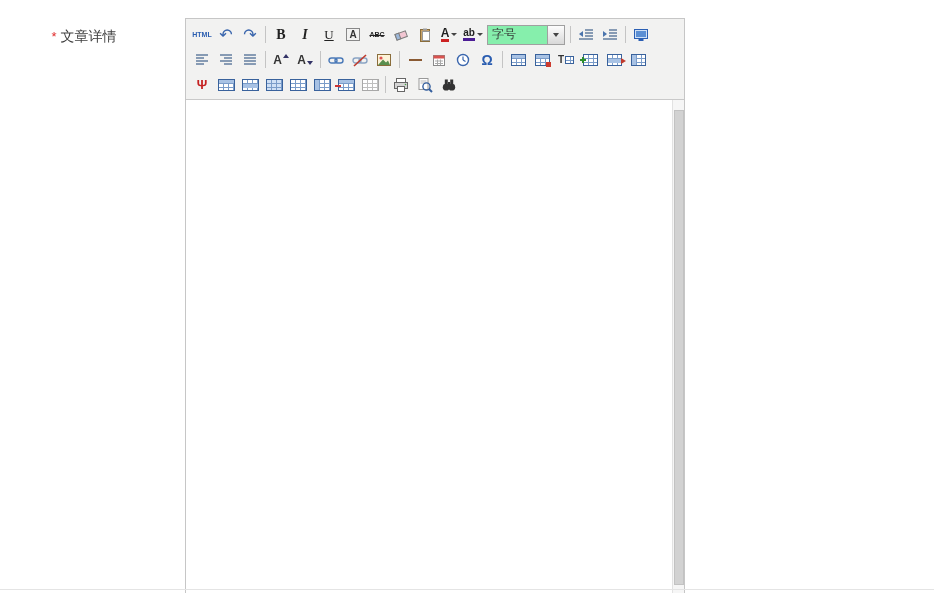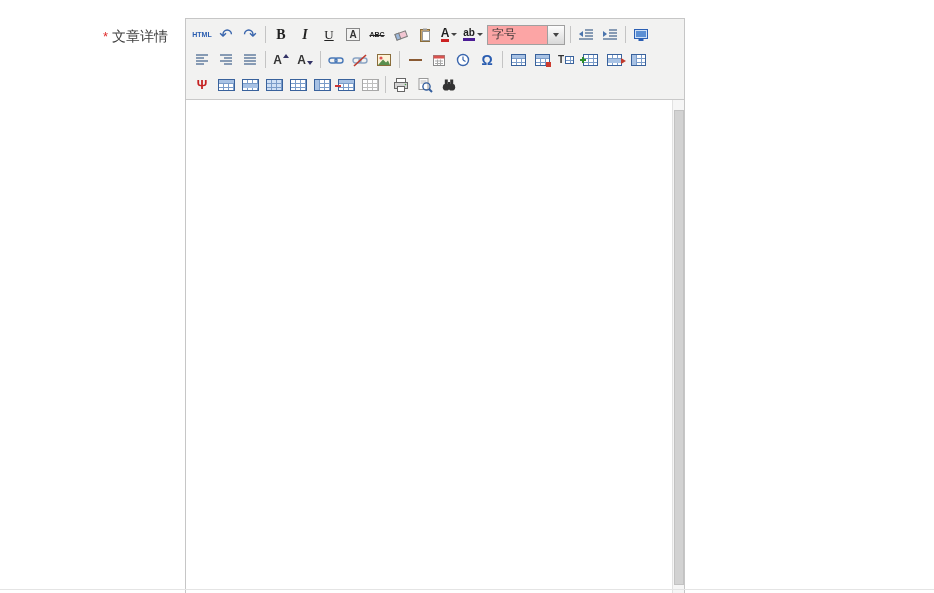--- a/index.html
+++ b/index.html
@@ -1,21 +1,21 @@
 <!DOCTYPE html>
 <html><head>
 <meta charset="utf-8">
 <style>
   * { margin:0; padding:0; box-sizing:border-box; }
   html,body { background:#fff; }
   body { font-family:"Liberation Sans", sans-serif; }
   .page { position:relative; width:934px; height:593px; background:#fff; overflow:hidden; }
 
   
-  .field-label { position:absolute; top:28px; left:0; width:168px; text-align:right;
+  .field-label { position:absolute; top:28px; left:0; width:168px; text-align:center;
                  font-size:14px; color:#404040; }
   .field-label .req { color:#e02b2b; margin-right:4px; font-size:13px; }
 
   
   .editor { position:absolute; left:185px; top:18px; width:500px; height:575px;
             border:1px solid #c6c6c6; background:#fff; }
   .toolbar { background:#f2f2f1; border-bottom:1px solid #c9c9c9; padding:3px 4px 2px 4px; }
   .tb-row { display:flex; align-items:center; height:25px; }
   .tb-btn { display:inline-flex; align-items:center; justify-content:center;
             width:24px; height:22px; background:transparent; border:1px solid transparent;
@@ -41,21 +41,21 @@
   .caret { width:0; height:0; border-left:3px solid transparent; border-right:3px solid transparent;
            border-top:4px solid #444; display:inline-block; }
   .caret.sm { border-left-width:3px; border-right-width:3px; border-top-width:3px; margin-left:2px; }
   .tri-up { width:0; height:0; border-left:3px solid transparent; border-right:3px solid transparent;
             border-bottom:4px solid #336; margin-left:1px; margin-bottom:7px; }
   .tri-dn { width:0; height:0; border-left:3px solid transparent; border-right:3px solid transparent;
             border-top:4px solid #336; margin-left:1px; margin-bottom:-6px; }
 
   
   .fs-select { display:inline-flex; align-items:center; width:78px; height:20px; margin:0 2px;
-               border:1px solid #a0a0a0; background:#fca5a5; cursor:default; }
+               border:1px solid #a0a0a0; background:#86efac; cursor:default; }
   .fs-value { flex:1; font-size:12px; color:#333; padding-left:4px; overflow:hidden; white-space:nowrap; }
   .fs-btn { width:17px; height:18px; background:linear-gradient(#fdfdfd,#d8d8d8); border-left:1px solid #a0a0a0;
             display:inline-flex; align-items:center; justify-content:center; cursor:pointer; }
 
   
   .ticon { position:relative; width:15px; height:12px; border:1px solid #39629c; background-color:#fff;
     background-image:
       repeating-linear-gradient(to right, rgba(0,0,0,0) 0 4px, #7a9cc9 4px 5px),
       repeating-linear-gradient(to bottom, rgba(0,0,0,0) 0 3px, #7a9cc9 3px 4px); }
   .ticon.hdr { background-image:

